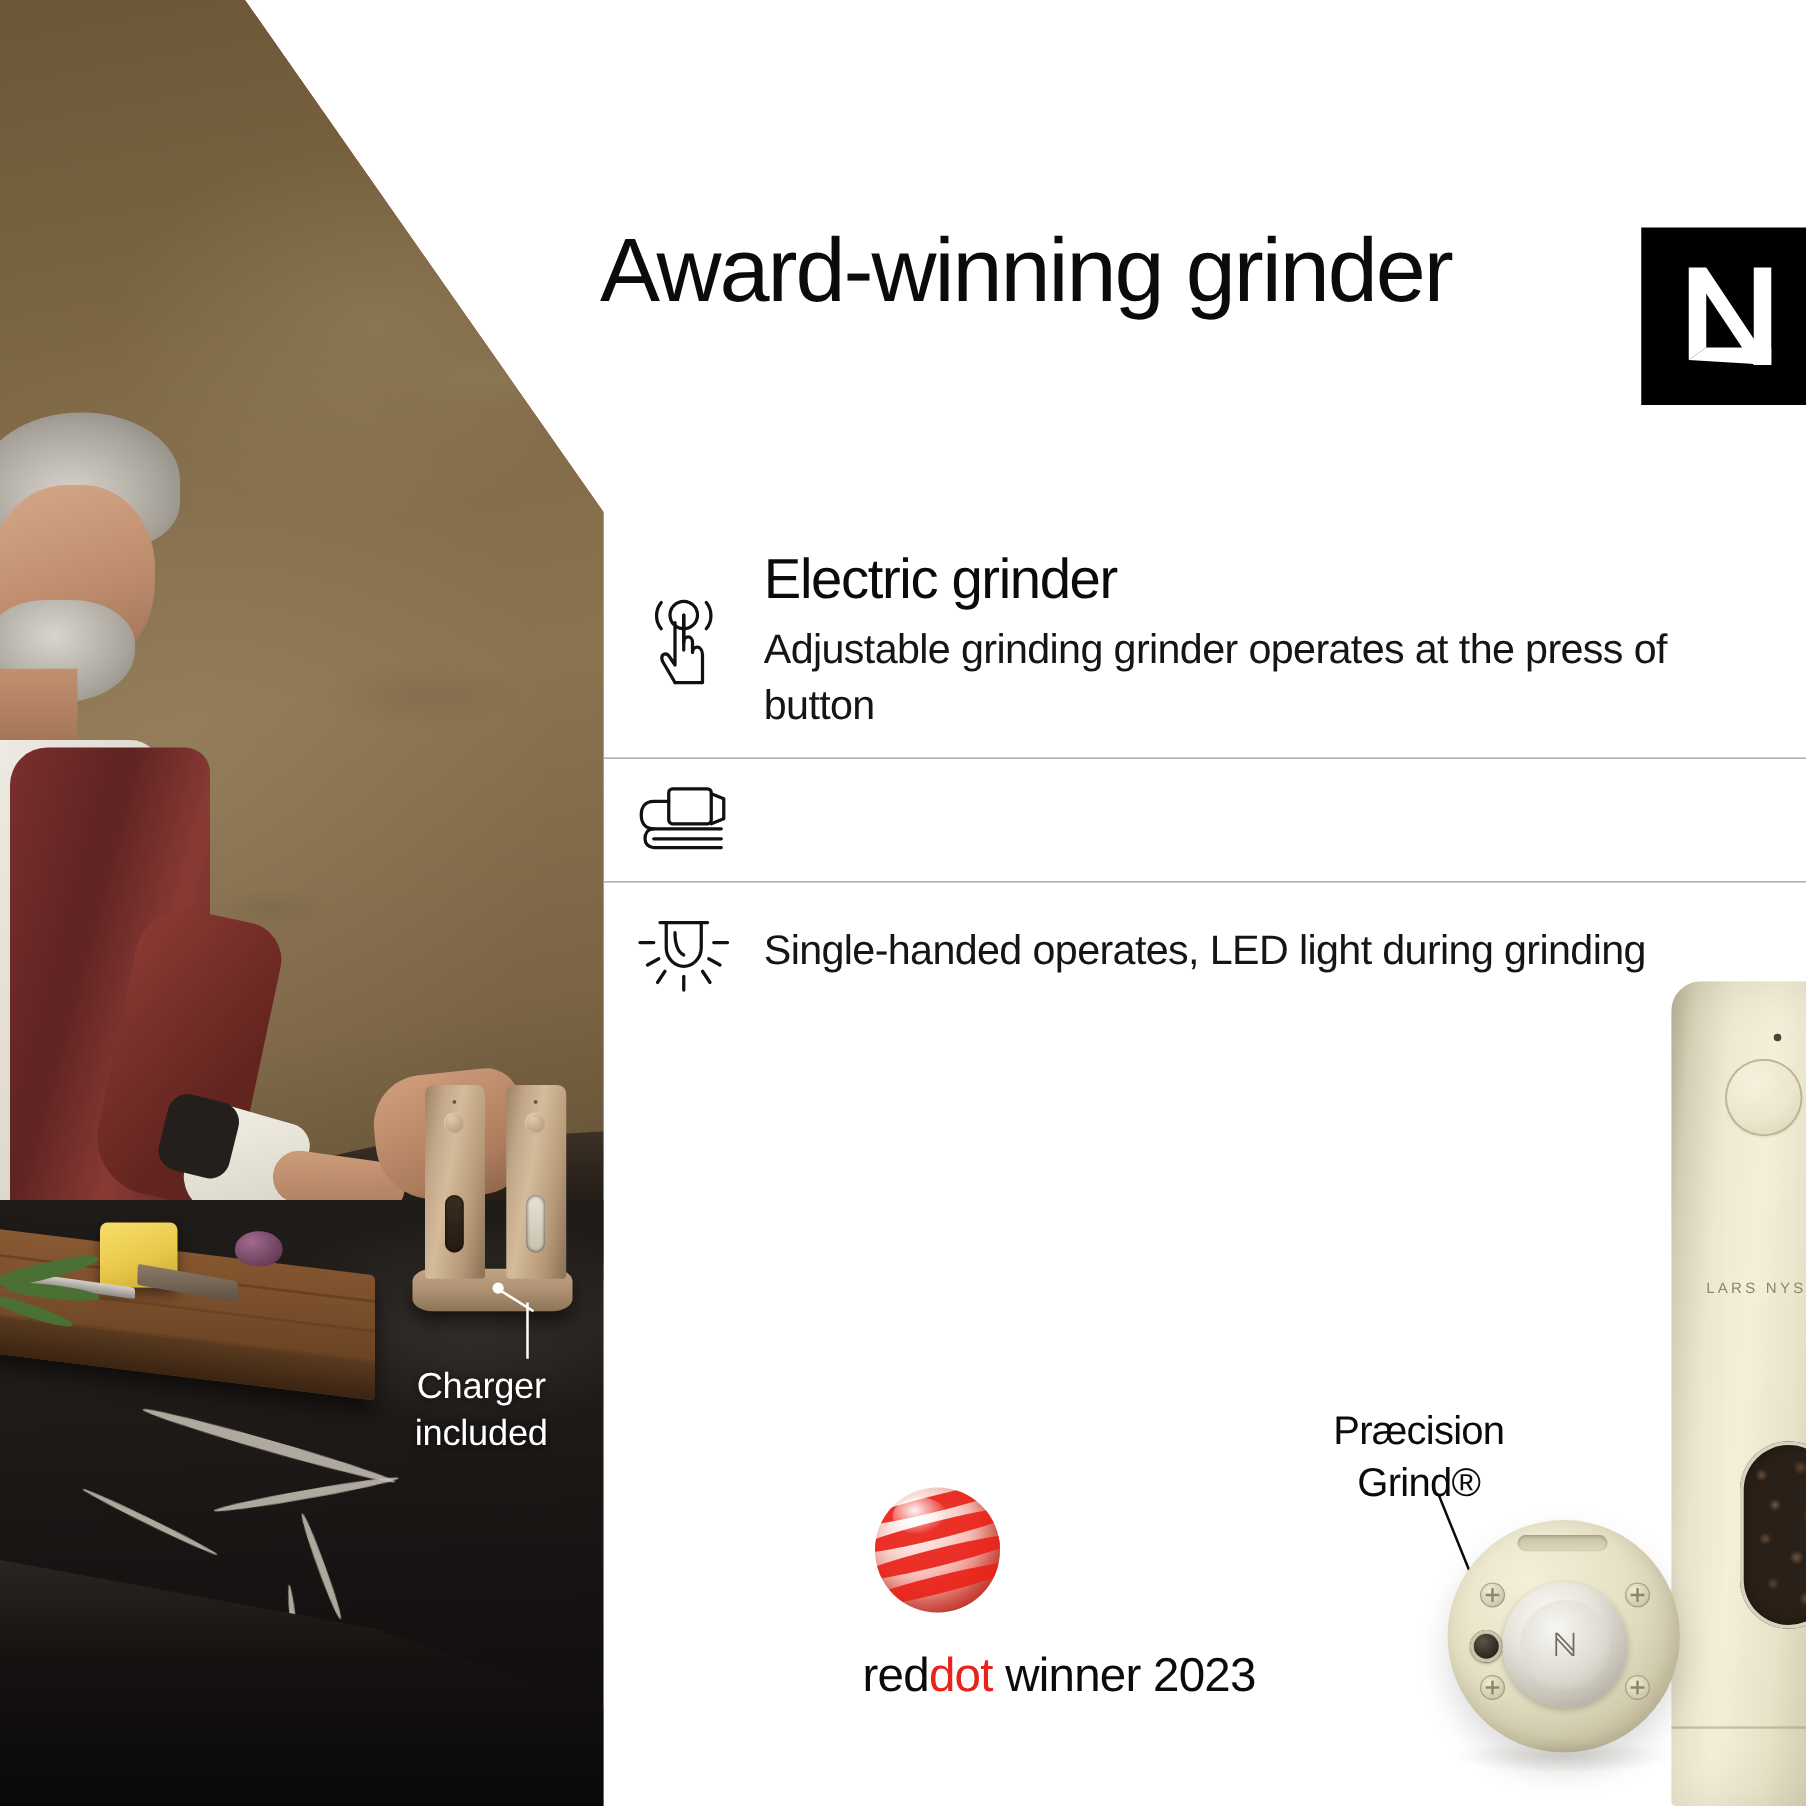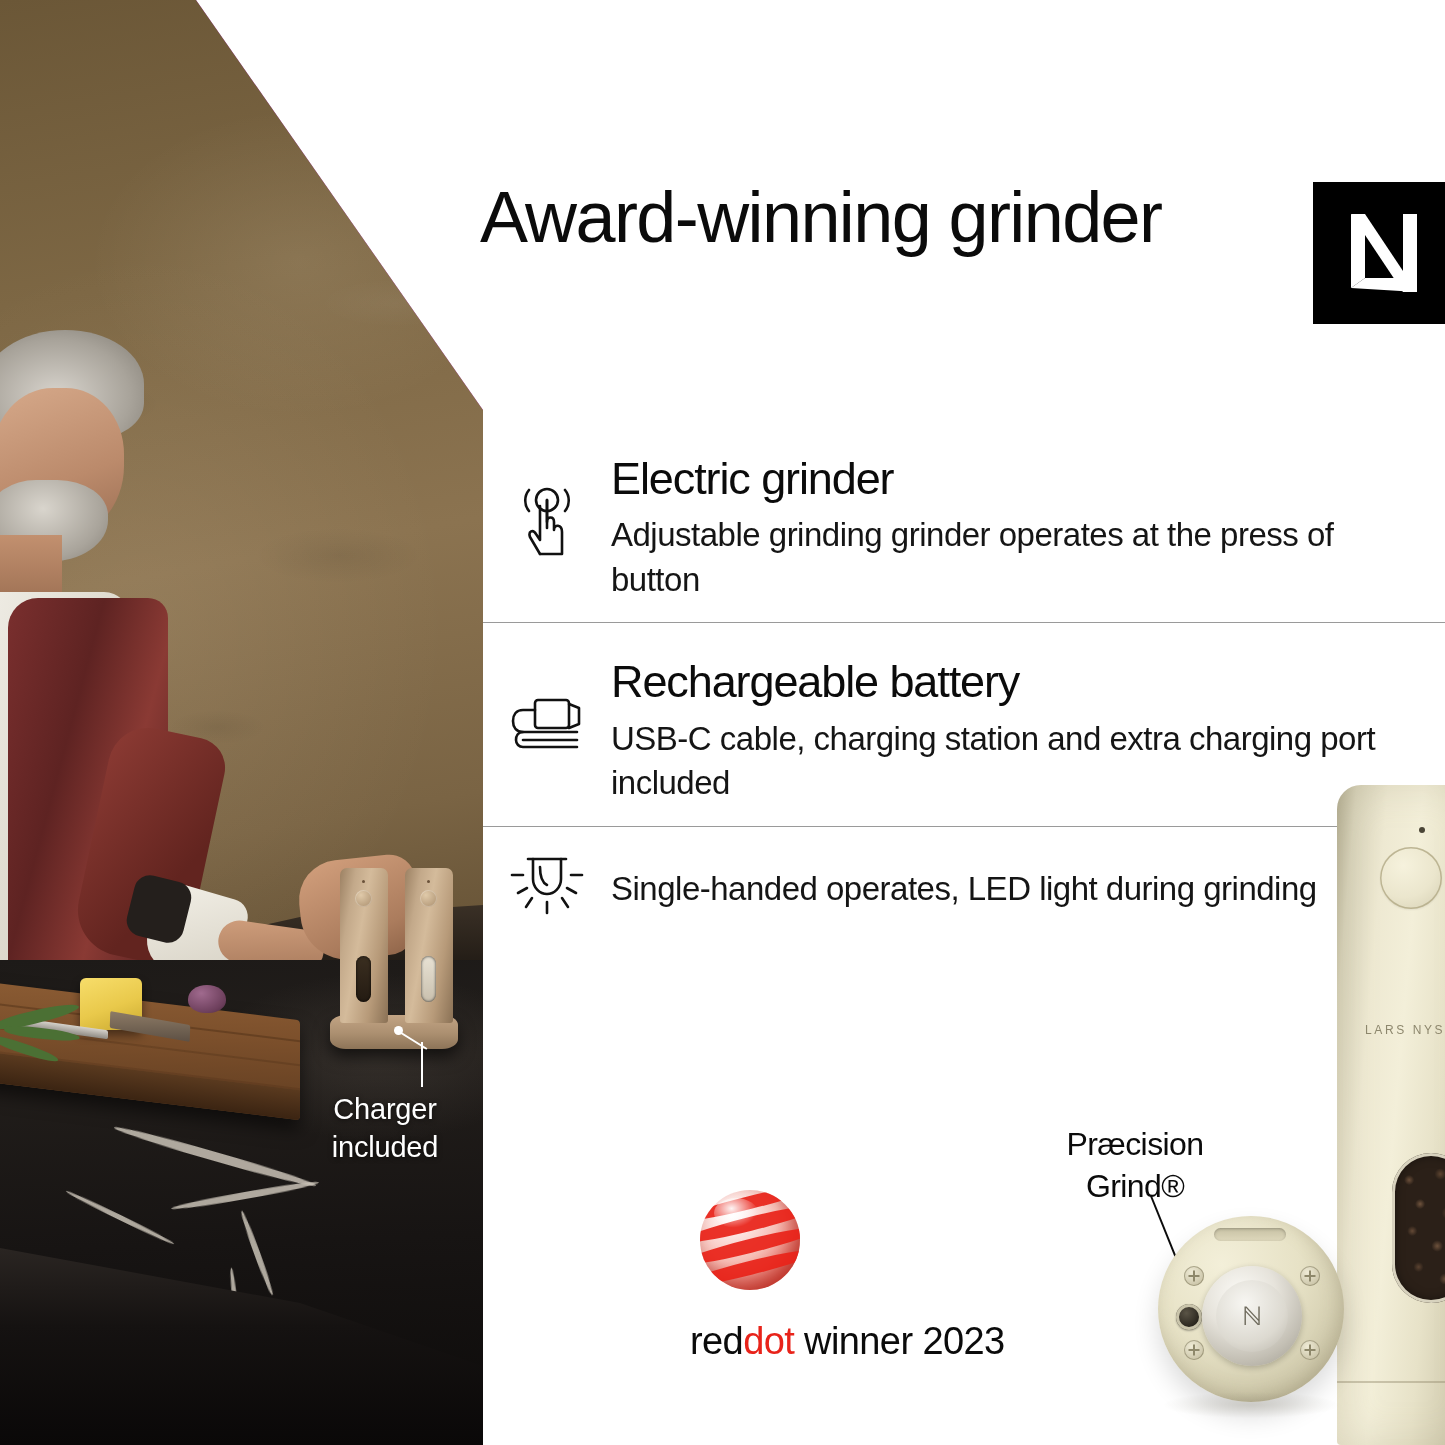--- a/index.html
+++ b/index.html
@@ -9,21 +9,21 @@
     font-family:"Liberation Sans", sans-serif;
     position:relative;
     -webkit-font-smoothing:antialiased;
   }
 
   
   #photo-panel{
     position:absolute; left:0; top:0; width:483px; height:1445px;
     overflow:hidden;
     clip-path: polygon(0 0, 196px 0, 483px 410px, 483px 1445px, 0 1445px);
-    background:#d946ef;
+    background:#b91c1c;
   }
   .wall{
     position:absolute; left:0; top:0; width:483px; height:1010px;
     background:
       radial-gradient(ellipse 300px 220px at 62% 26%, rgba(255,240,214,.10), rgba(0,0,0,0) 70%),
       radial-gradient(ellipse 420px 520px at 30% 62%, rgba(255,235,205,.09), rgba(0,0,0,0) 72%),
       linear-gradient(170deg,#6b5737 0%,#7d6744 28%,#8b7350 55%,#7a6444 80%,#5d4b30 100%);
   }
   .wall:after{
     content:""; position:absolute; inset:0;
@@ -156,21 +156,21 @@
   #brand-logo svg{ display:block; }
 
   
   #features{ position:absolute; left:483px; top:420px; width:962px; }
   .feature{ position:relative; display:flex; align-items:center; padding:18px 0 20px 0; }
   .feature + .feature{ border-top:1.5px solid #9a9a9a; }
   .feat-icon{
     width:128px; min-width:128px; display:flex; align-items:center;
     justify-content:center; color:#111;
   }
-  .feat-text{ padding-right:60px;margin-top:16px; }
+  .feat-text{ padding-right:60px; }
   .feat-title{
     font-size:45px; line-height:1.12; font-weight:400;
     letter-spacing:-1.1px; color:#0b0b0b; margin-bottom:9px;
   }
   .feat-desc{
     font-size:33px; line-height:1.35; font-weight:300;
     letter-spacing:-.5px; color:#151515;
   }
 
   
@@ -419,24 +419,20 @@
 
   <div class="feature">
     <div class="feat-icon">
       <svg width="80" height="60" viewBox="0 0 80 60" fill="none" stroke="#111" stroke-width="2.6" stroke-linecap="round" stroke-linejoin="round">
         <rect x="28" y="6" width="34" height="28" rx="3"></rect>
         <path d="M62 10 L72 14 L72 30 L62 34"></path>
         <path d="M28 16 L16 16 C9 16, 6 21, 6 27 C6 33, 9 38, 16 38 L70 38"></path>
         <path d="M16 46 L70 46"></path>
         <path d="M16 38 C11 38, 9 42, 9 46 C9 50, 12 53, 16 53 L70 53"></path>
       </svg>
-    </div>
-    <div class="feat-text">
-      <div class="feat-title">Rechargeable battery</div>
-      <div class="feat-desc">USB-C cable, charging station and extra charging port included</div>
     </div>
   </div>
 
   <div class="feature">
     <div class="feat-icon">
       <svg width="74" height="72" viewBox="0 0 74 72" fill="none" stroke="#111" stroke-width="2.6" stroke-linecap="round" stroke-linejoin="round">
         <path d="M18 14 L56 14"></path>
         <path d="M23 14 L23 34 C23 43, 30 49, 37 49 C44 49, 51 43, 51 34 L51 14"></path>
         <path d="M30 22 C30 32, 33 38, 37 40"></path>
         <path d="M2 30 L13 30"></path>

